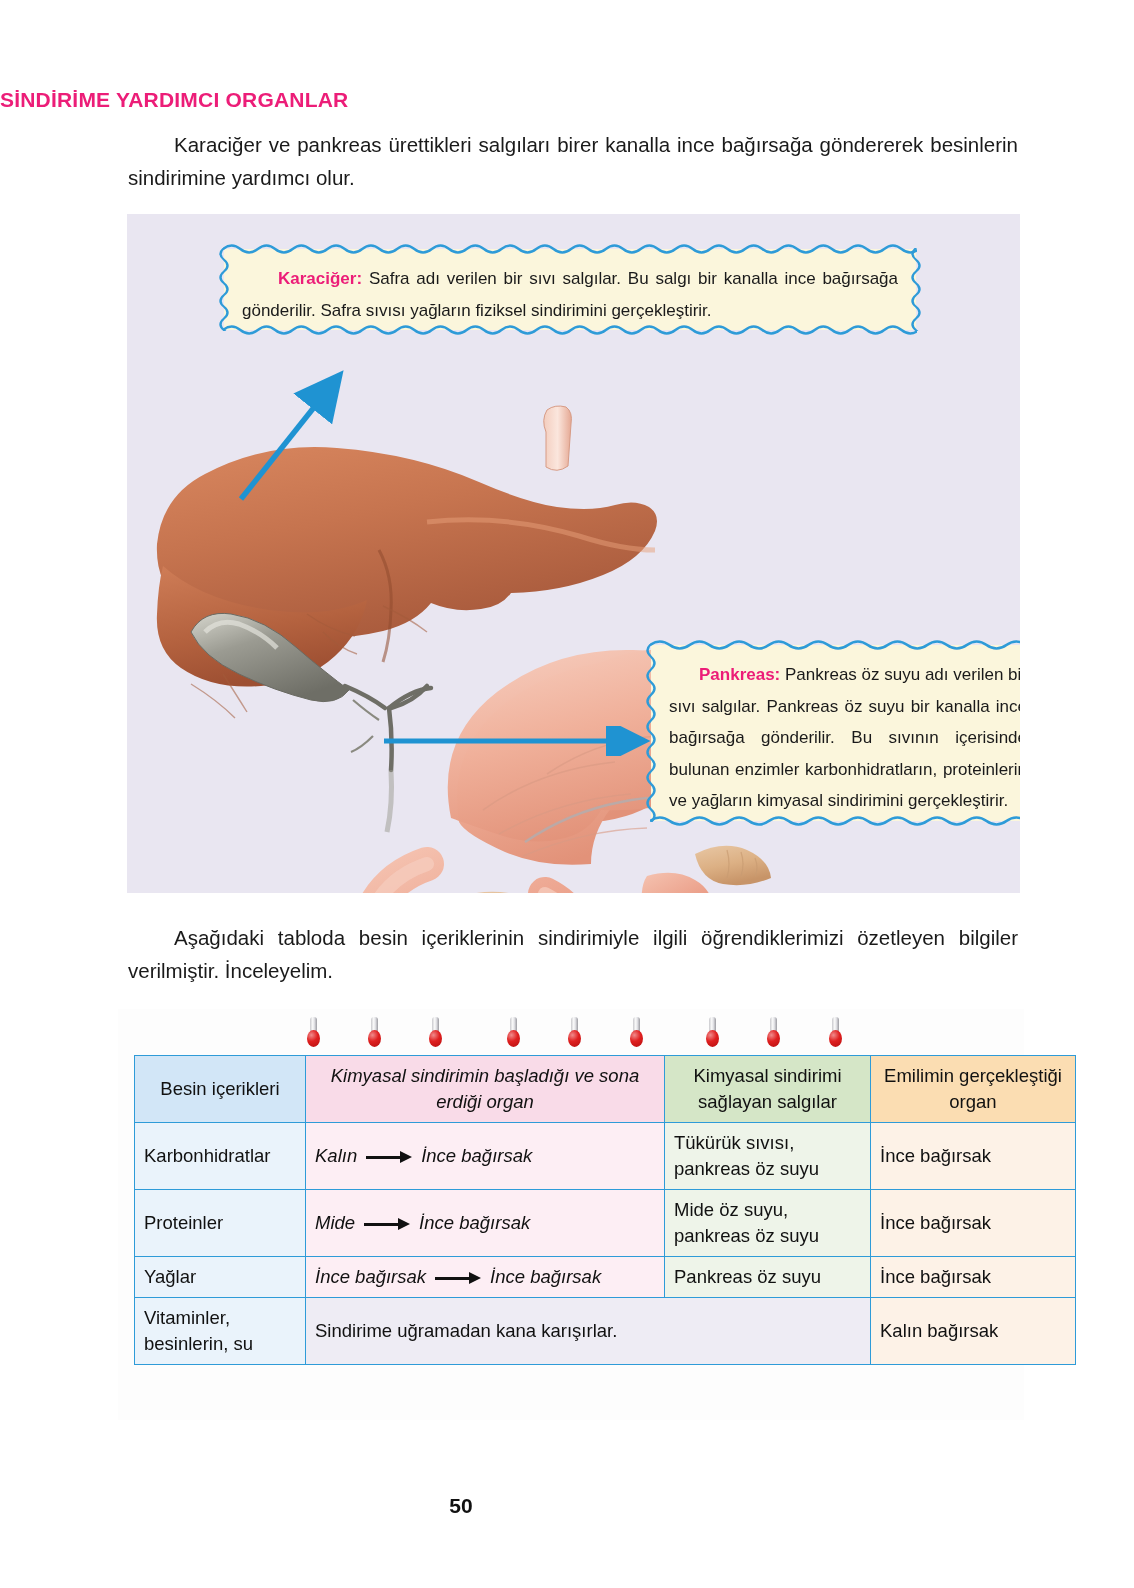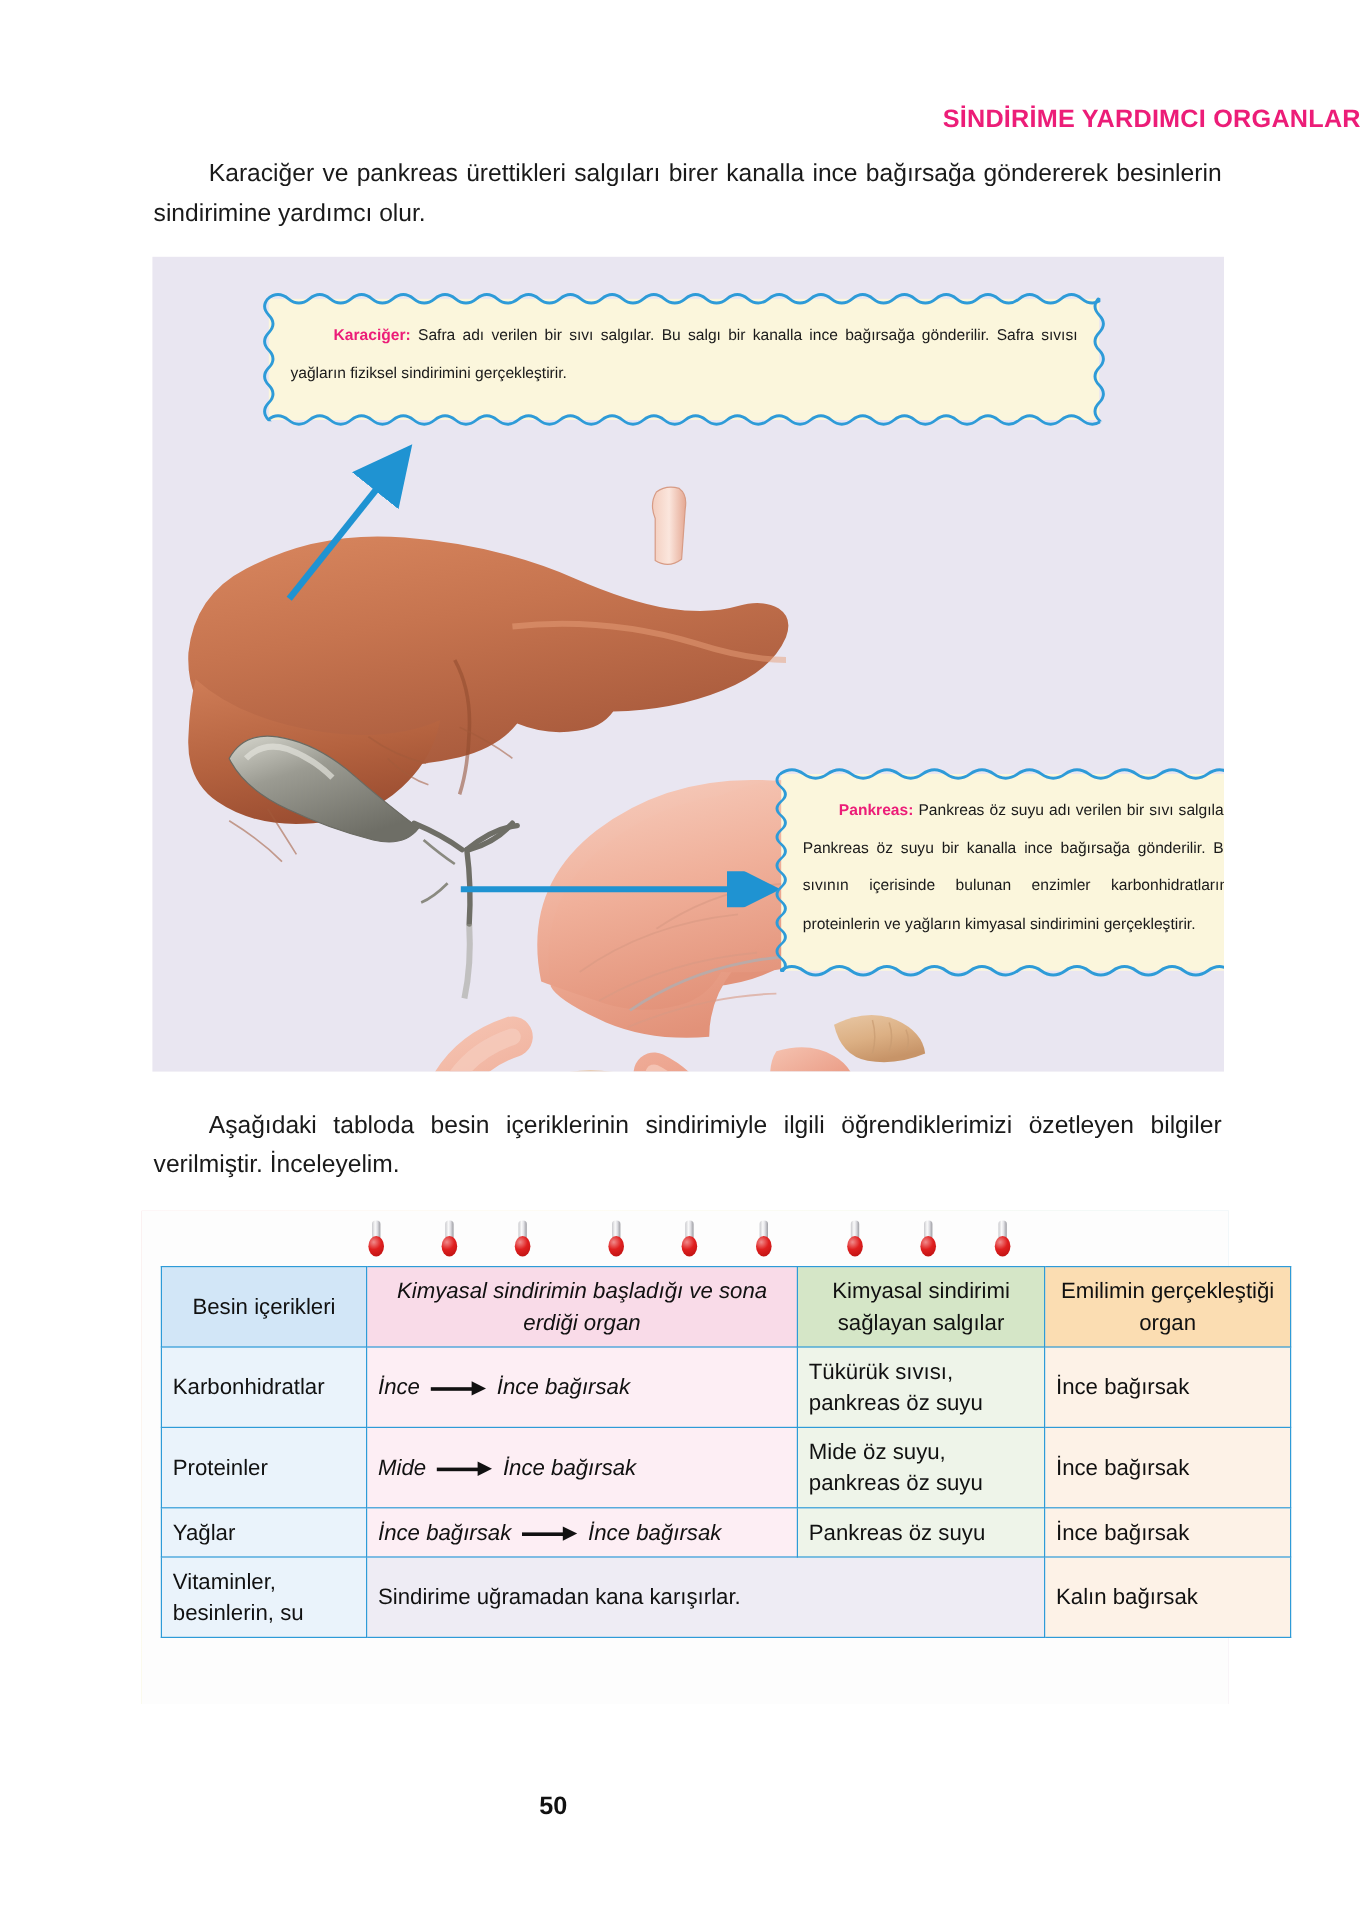--- a/index.html
+++ b/index.html
@@ -14,21 +14,21 @@
     font-family: "Liberation Sans", sans-serif;
     color: #1a1a1a;
     overflow: hidden;
   }
 
   
   .page-title {
     position: absolute;
     left: 0; top: 88px;
     width: 1134px;
-    text-align: right;
+    text-align: left;
     font-size: 21px;
     font-weight: bold;
     letter-spacing: .2px;
     color: #ec1d78;
   }
 
   
   .intro-para {
     position: absolute;
     left: 128px; top: 128px;
@@ -48,22 +48,22 @@
     height: 679px;
     background: #e9e6f1;
     overflow: hidden;
   }
 
   
   .callout {
     position: absolute;
     background: #fbf6dc;
     box-sizing: border-box;
-    padding: 14px 18px 24px 18px;
-    font-size: 13px;
+    padding: 14px 18px 4px 18px;
+    font-size: 17px;
     line-height: 31.5px;
     color: #1a1a1a;
     text-align: justify;
   }
   .callout .wave-top,
   .callout .wave-bottom,
   .callout .wave-left,
   .callout .wave-right { position: absolute; pointer-events: none; }
   .callout .wave-top  { left: -1px; top: -6px; width: calc(100% + 2px); height: 12px; }
   .callout .wave-bottom { left: -1px; bottom: -6px; width: calc(100% + 2px); height: 12px; }
@@ -441,21 +441,21 @@
         <tr>
           <td class="c1 h1">Besin içerikleri</td>
           <td class="c2 h2">Kimyasal sindirimin başladığı ve sona erdiği organ</td>
           <td class="c3 h3">Kimyasal sindirimi sağlayan salgılar</td>
           <td class="c4 h4">Emilimin gerçekleştiği organ</td>
         </tr>
       </thead>
       <tbody>
         <tr>
           <td class="c1 b1">Karbonhidratlar</td>
-          <td class="c2 b2 arrow-cell"><span>İnce</span><span class="arrow-glyph"><span class="shaft"></span><span class="head"></span></span><span>İnce bağırsak</span></td>
+          <td class="c2 b2 arrow-cell"><span>Kalın</span><span class="arrow-glyph"><span class="shaft"></span><span class="head"></span></span><span>İnce bağırsak</span></td>
           <td class="c3 b3">Tükürük sıvısı, pankreas öz suyu</td>
           <td class="c4 b4">İnce bağırsak</td>
         </tr>
         <tr>
           <td class="c1 b1">Proteinler</td>
           <td class="c2 b2 arrow-cell"><span>Mide</span><span class="arrow-glyph"><span class="shaft"></span><span class="head"></span></span><span>İnce bağırsak</span></td>
           <td class="c3 b3">Mide öz suyu, pankreas öz suyu</td>
           <td class="c4 b4">İnce bağırsak</td>
         </tr>
         <tr>

